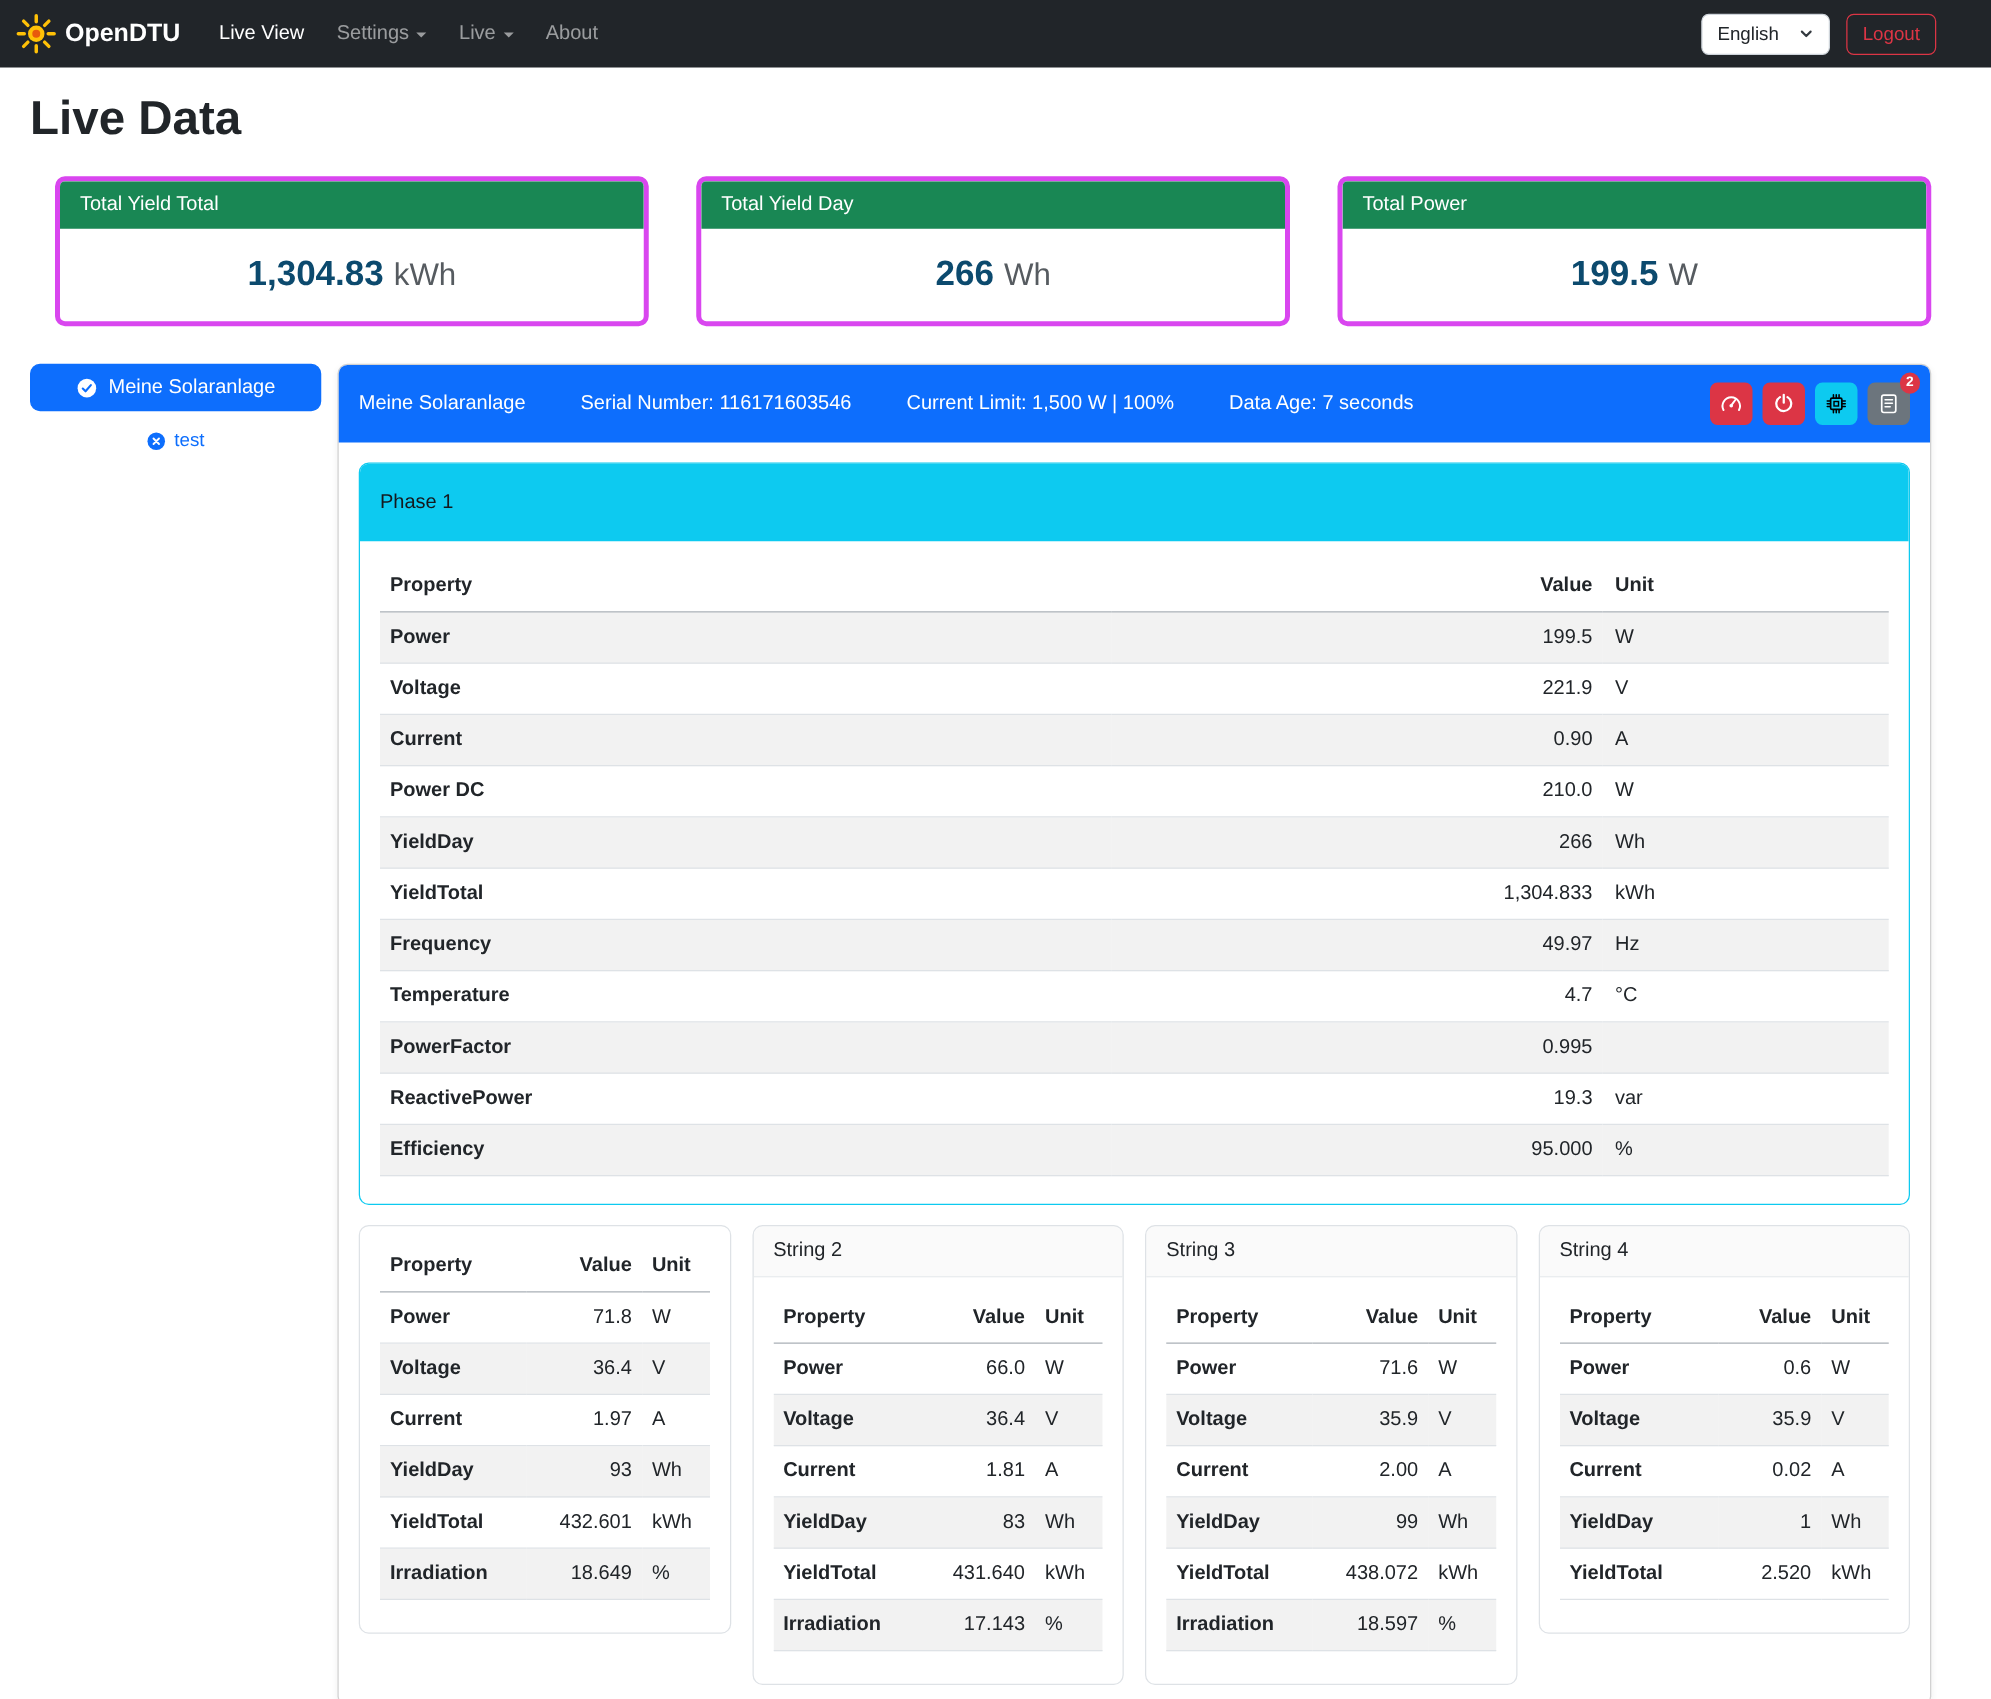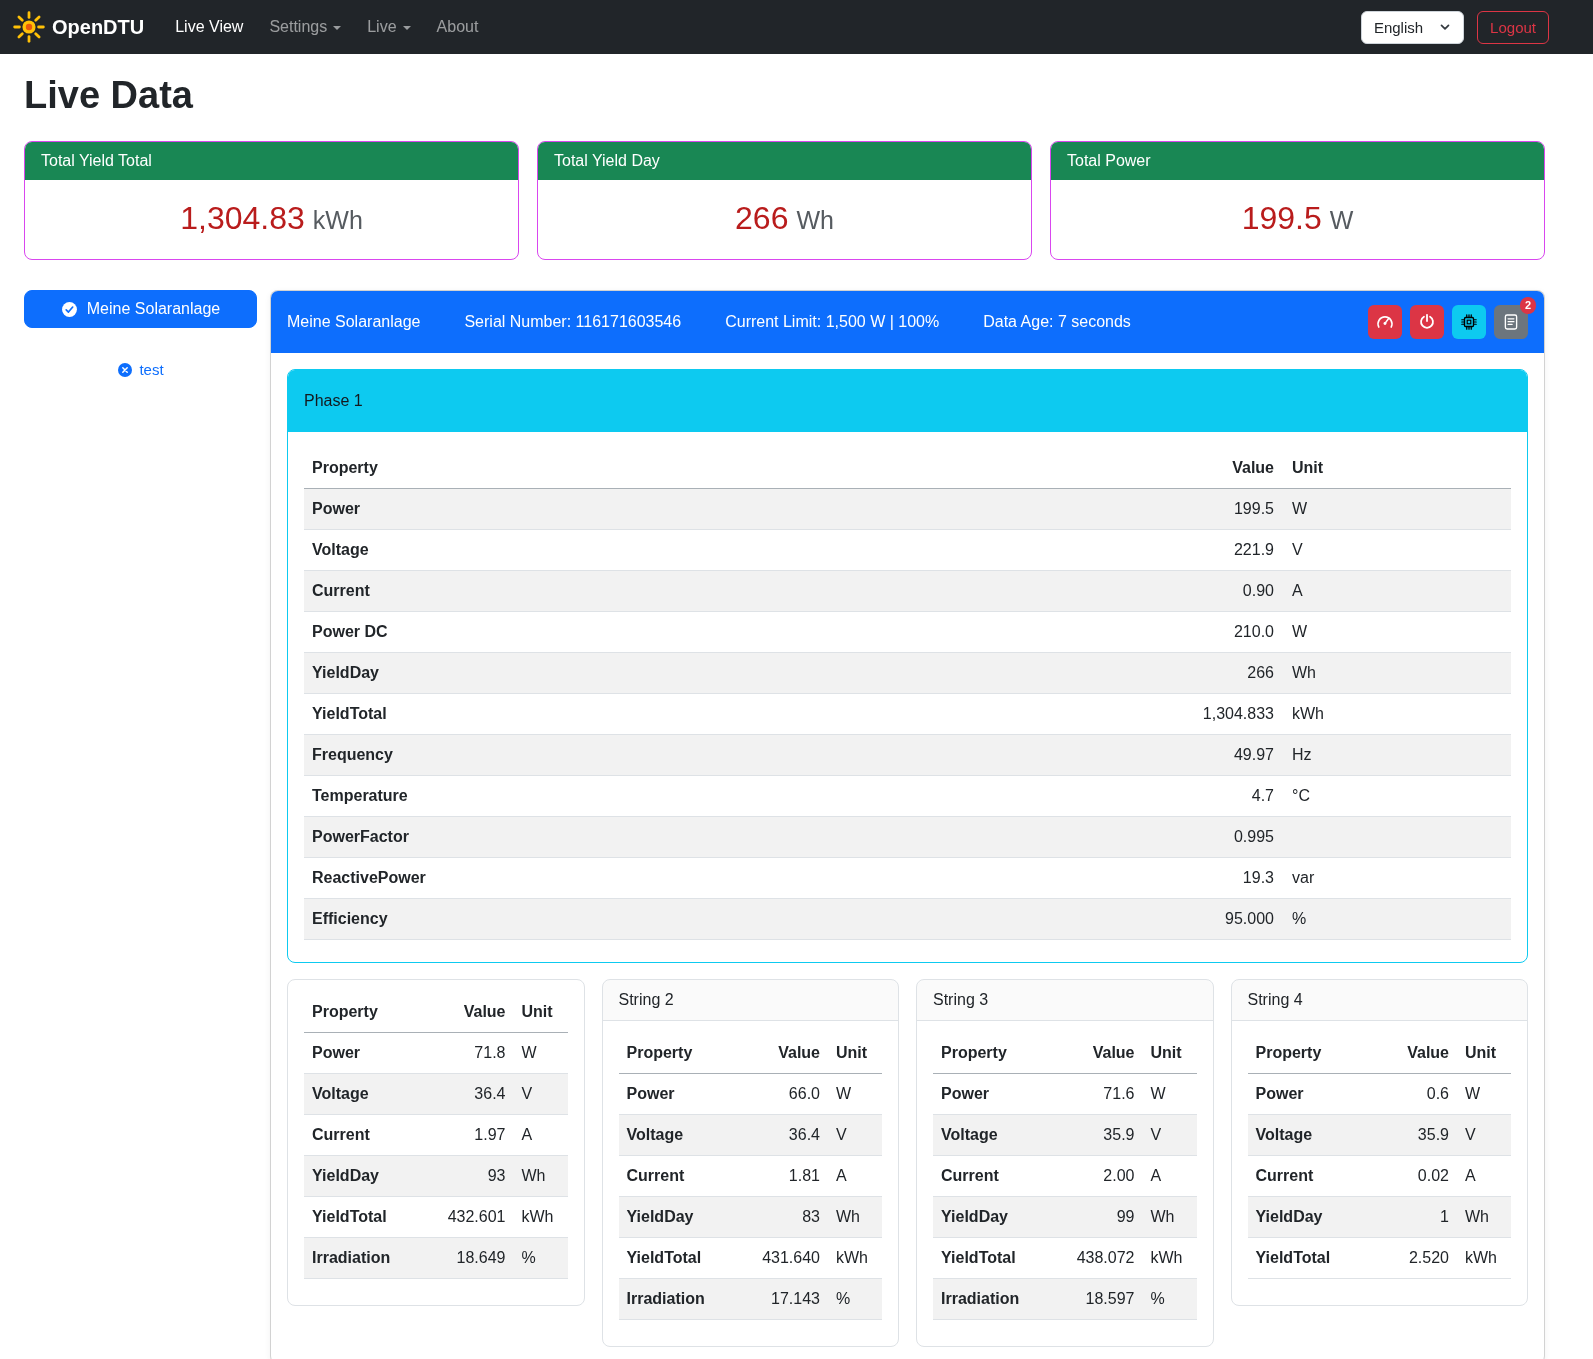--- a/index.html
+++ b/index.html
@@ -49,39 +49,39 @@
     font-family: inherit;
   }
 
   
   .content { padding: 18px 48px 28px 24px; }
   h1.page-title { font-size: 38px; font-weight: 700; margin: 2px 0 24px; }
 
   
   .summary-row { display: flex; gap: 18px; margin-bottom: 30px; }
   .summary-card {
-    flex: 1; border: 1px solid #d946ef; border-radius: 8px;
-    background: #fff; overflow: hidden;
+    flex: 1; border: 4px solid #d946ef; border-radius: 8px;
+    background: #fff; overflow: hidden; margin-left: 20px;
   }
   .summary-card-header { background: #198754; color: #fff; padding: 10px 16px; font-size: 16px; }
   .summary-card-body { padding: 20px 16px 22px; text-align: center; }
-  .summary-value { font-size: 32px; font-weight: 400; color: #b91c1c; }
+  .summary-value { font-size: 28px; font-weight: 700; color: #0c4a6e; }
   .summary-unit { font-size: 25px; font-weight: 400; color: #565b60; margin-left: 8px; }
 
   
   .lower { display: flex; gap: 13px; align-items: flex-start; }
   .sidebar { width: 233px; flex: 0 0 auto; }
   .inverter-btn {
     width: 100%; background: #0d6efd; border: 1px solid #0d6efd; color: #fff;
     border-radius: 8px; padding: 9px 12px; font-size: 16px;
     display: flex; align-items: center; justify-content: center; gap: 9px;
     cursor: pointer; font-family: inherit;
   }
   .test-link {
-    margin-top: 33px; display: flex; align-items: center; justify-content: center;
+    margin-top: 15px; display: flex; align-items: center; justify-content: center;
     gap: 6px; color: #0d6efd; font-size: 15px; cursor: pointer; text-decoration: none;
   }
 
   
   .main-card {
     flex: 1; border: 1px solid rgba(0,0,0,.175); border-radius: 8px;
     background: #fff; box-shadow: 0 2px 6px rgba(0,0,0,.06);
   }
   .main-card-header {
     background: #0d6efd; color: #fff; border-radius: 7px 7px 0 0;

